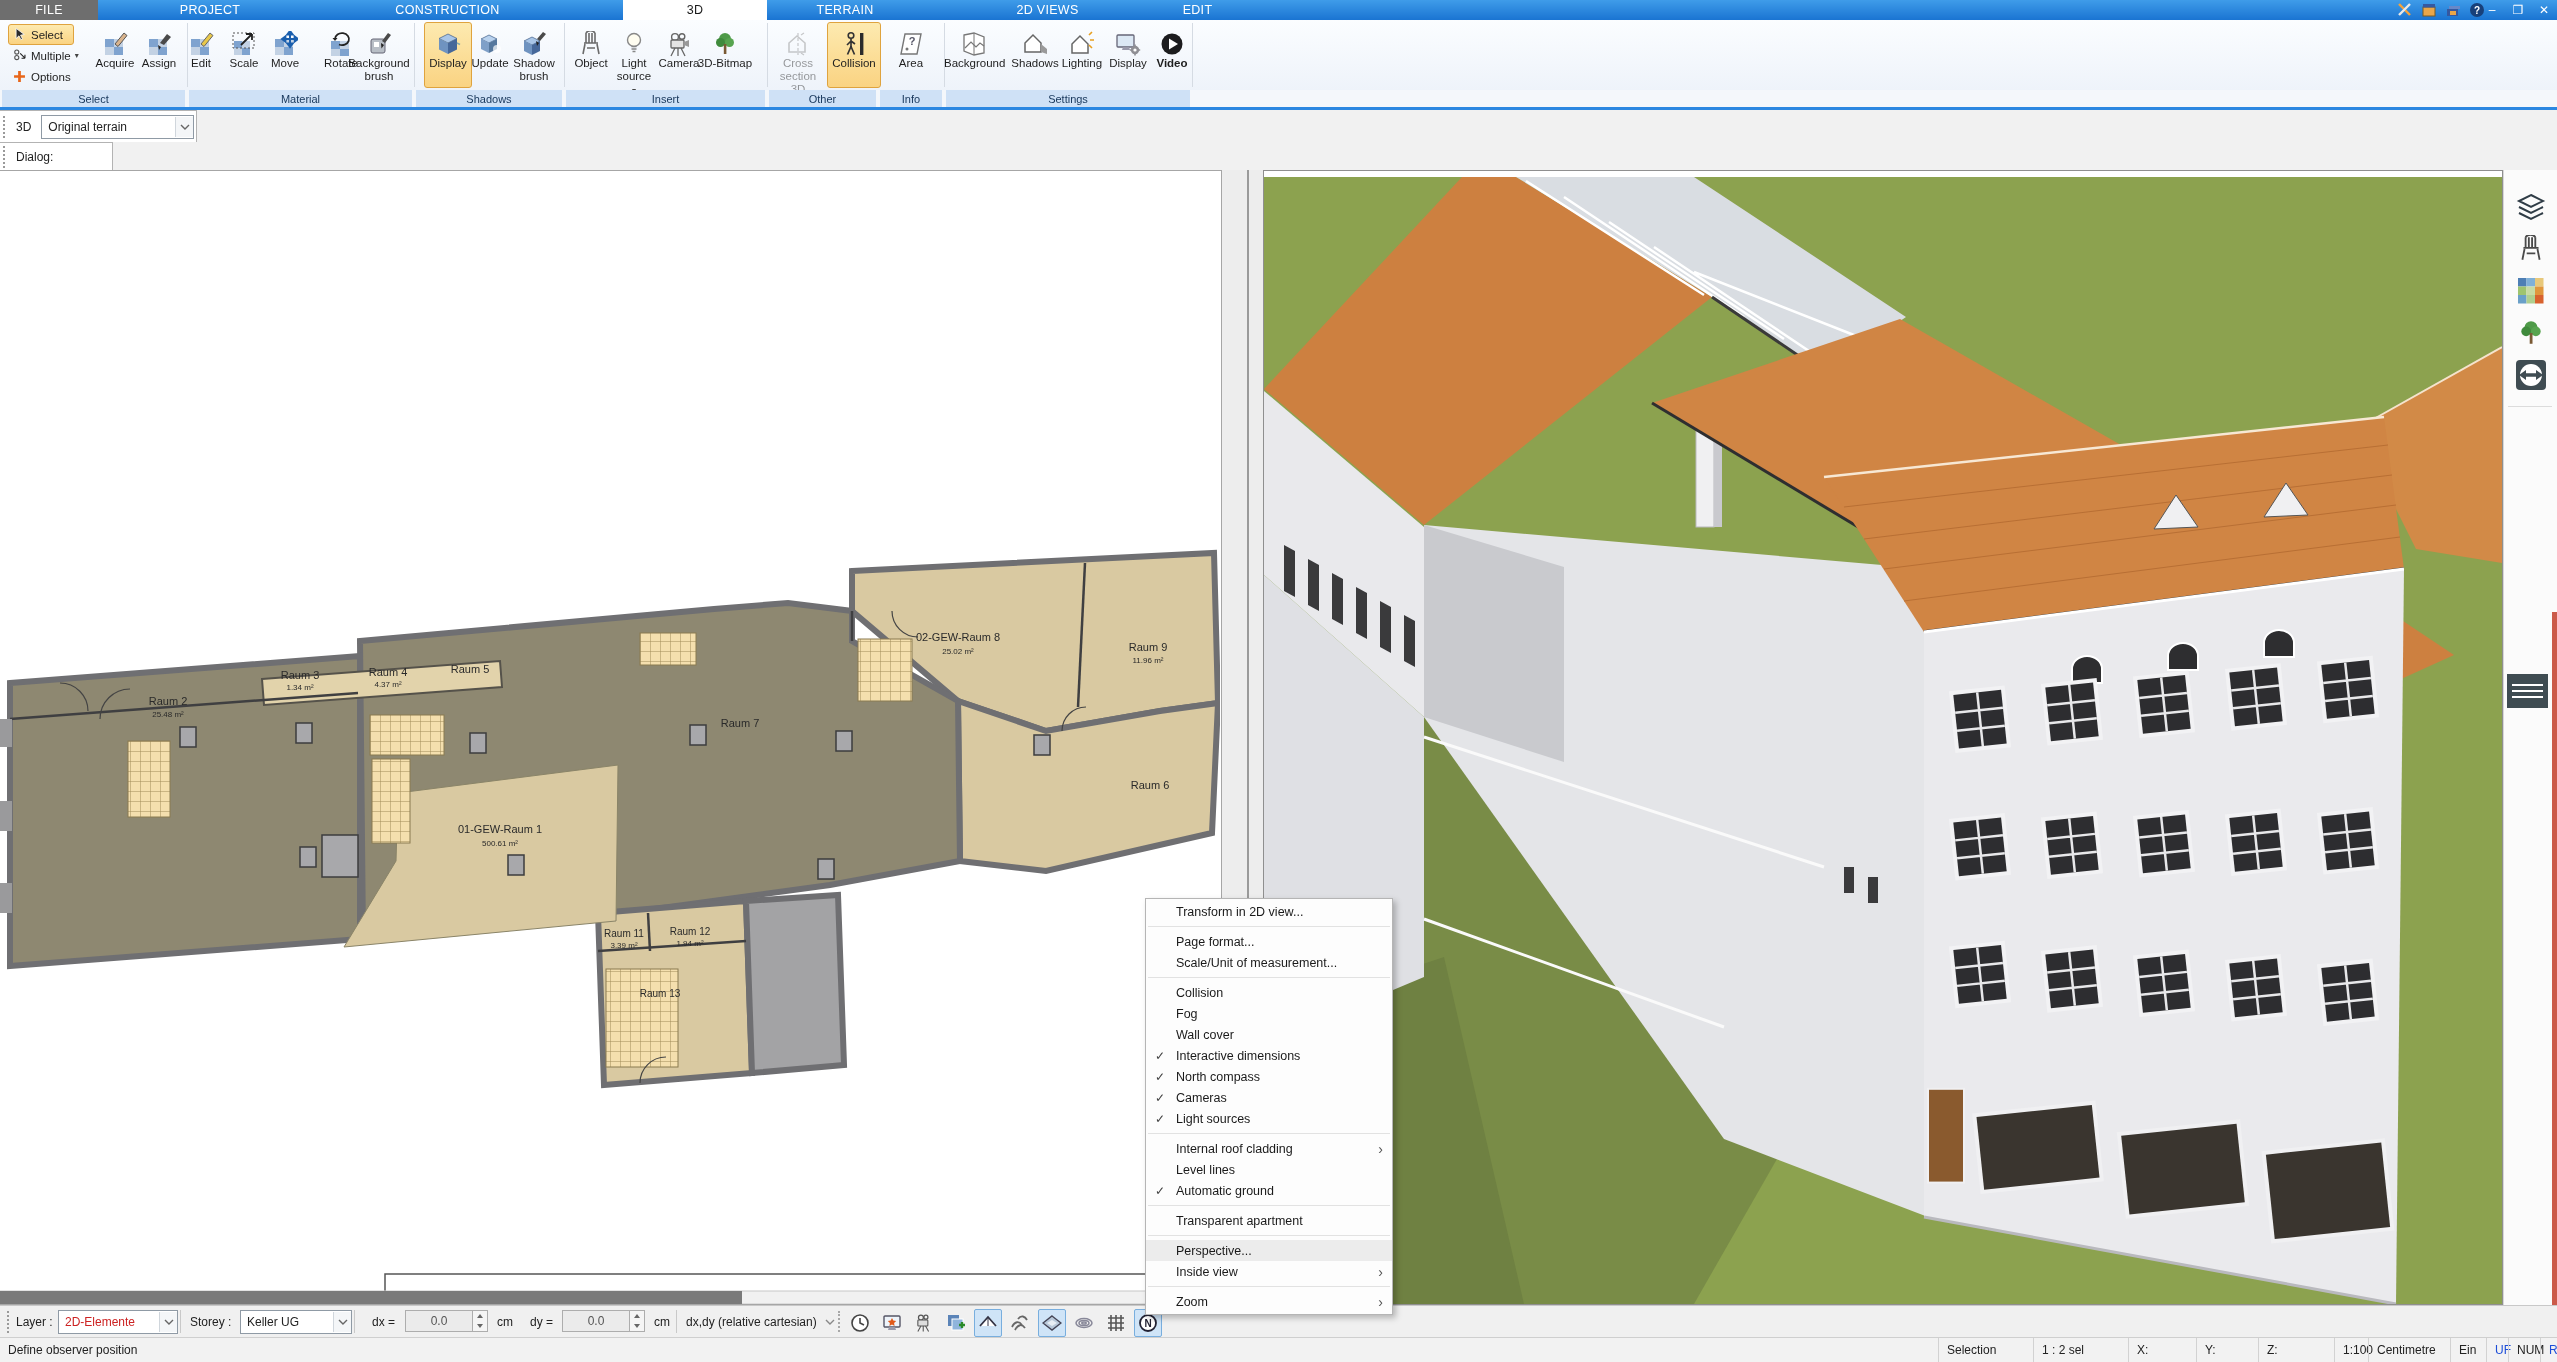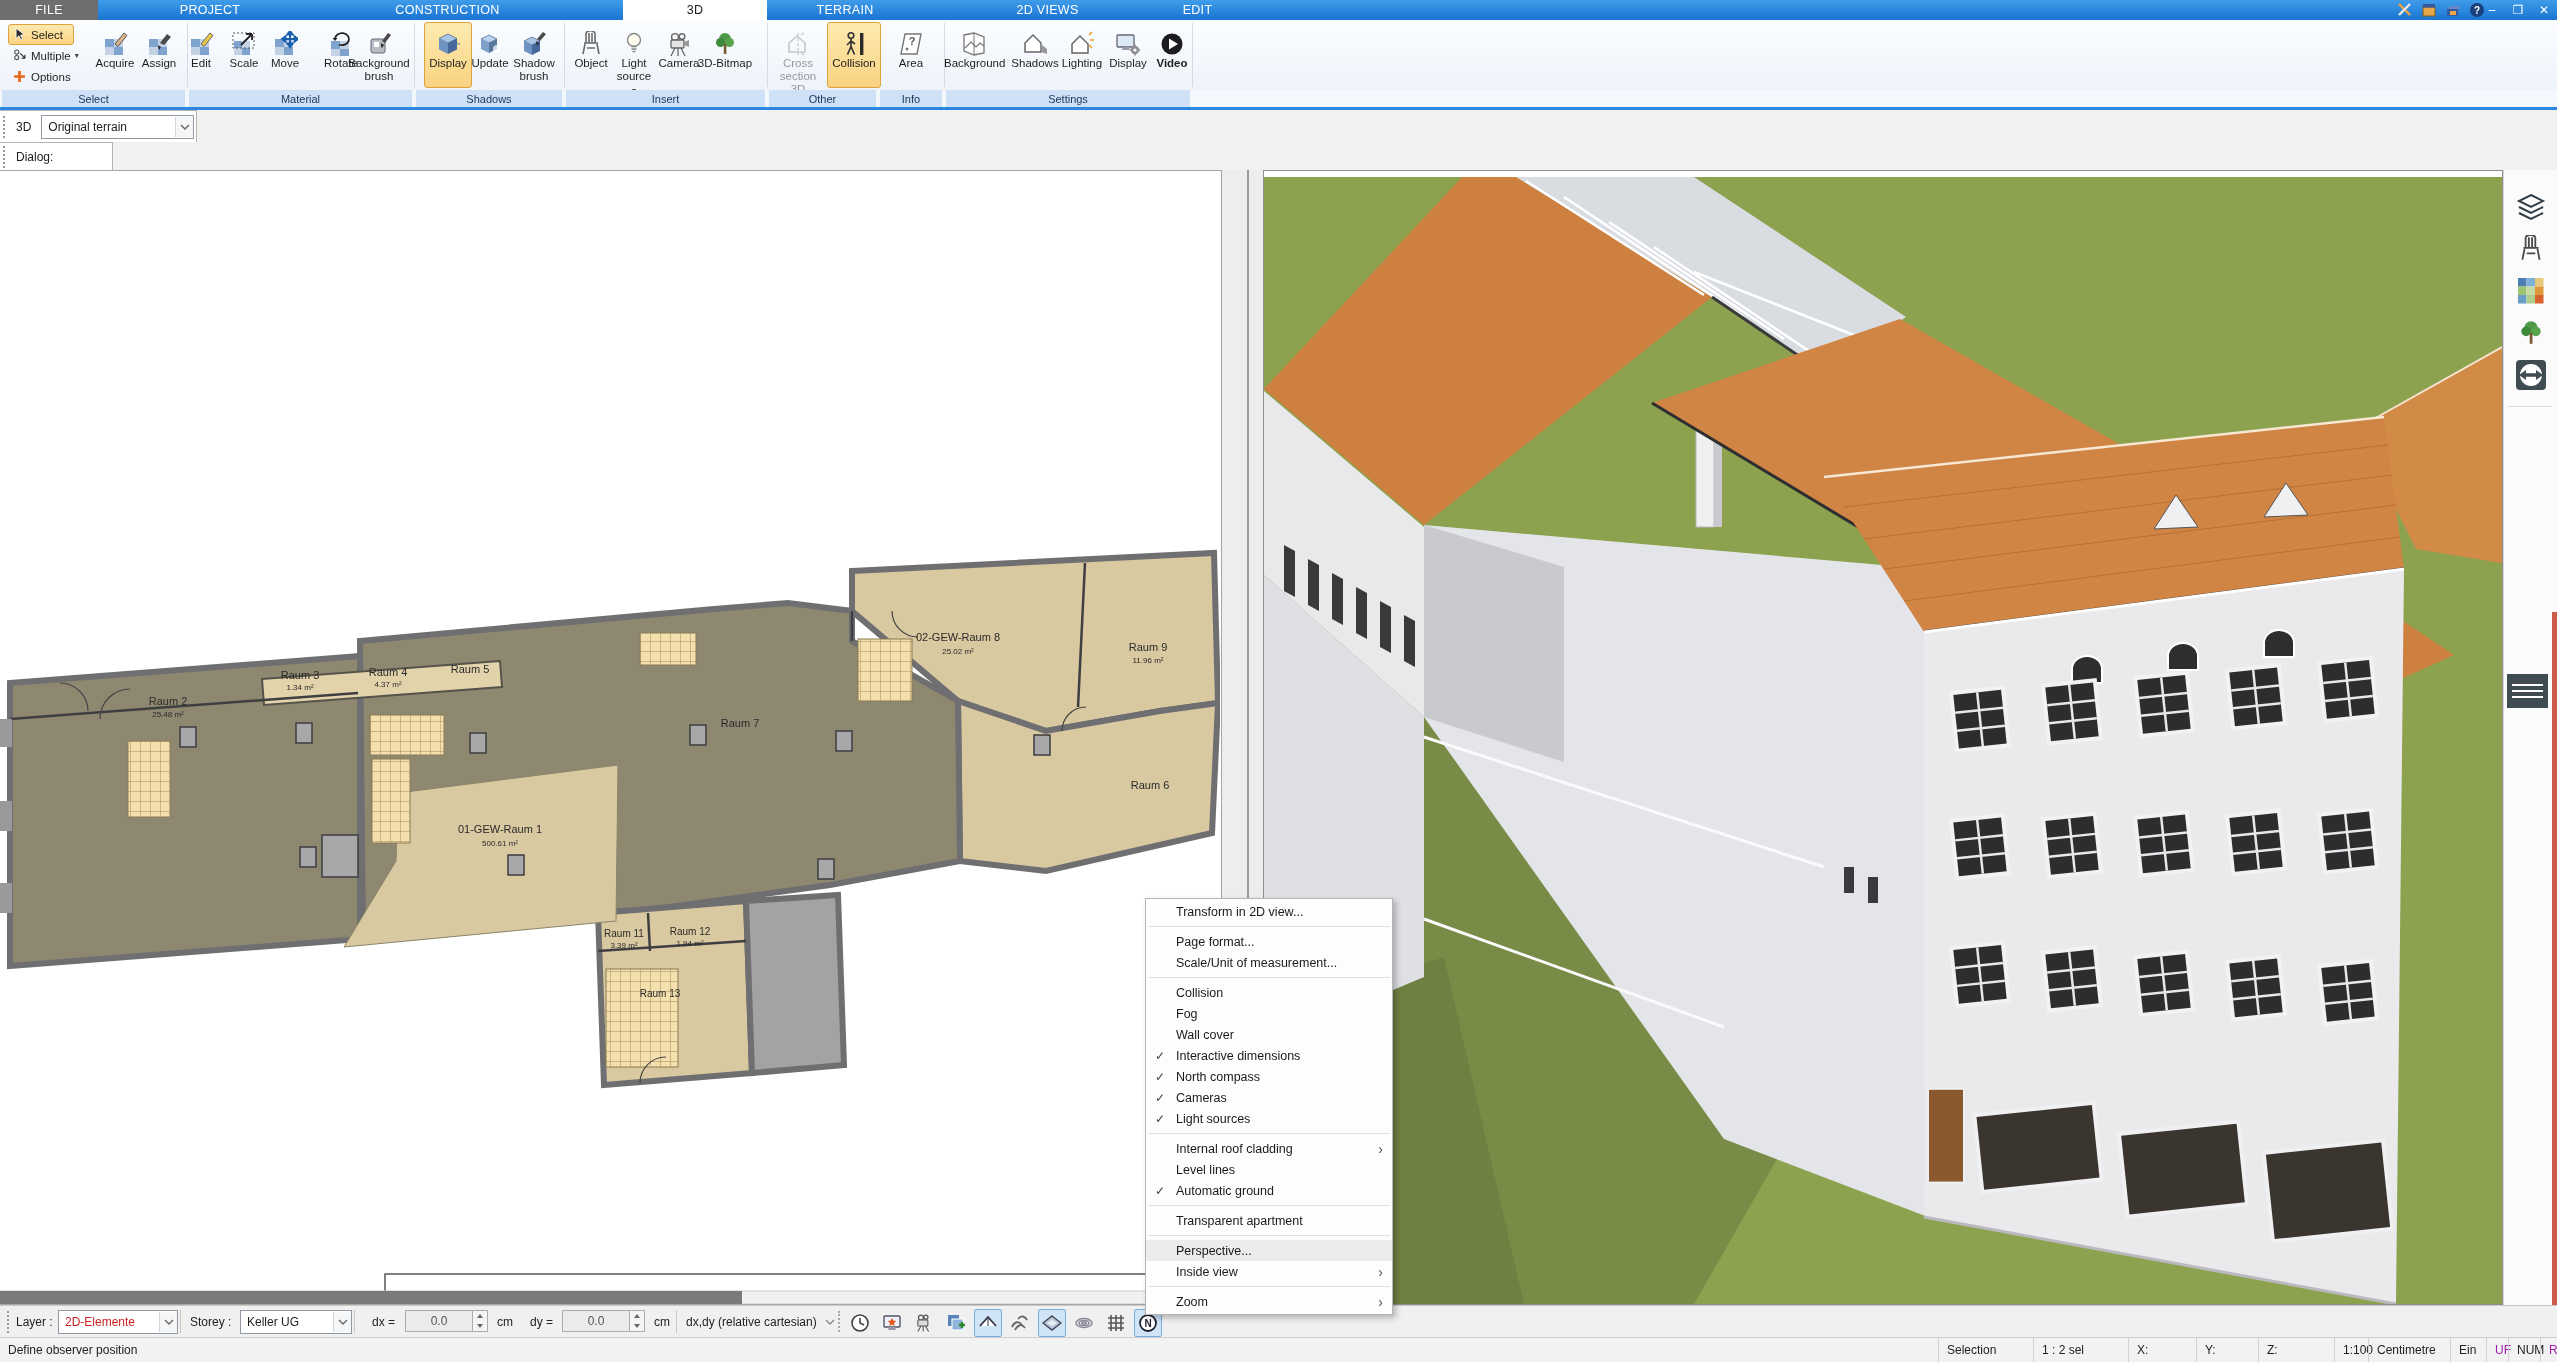--- a/index.html
+++ b/index.html
@@ -62,21 +62,21 @@
   .spin{position:absolute;top:4px;width:15px;height:22px;border:1px solid #adadad;border-left:none;background:#f5f5f5;box-sizing:border-box;display:flex;flex-direction:column;}
   .spin i{flex:1;display:flex;align-items:center;justify-content:center;}
   .spin i::after{content:"";border:3px solid transparent;}
   .spin i.up::after{border-bottom:4px solid #666;margin-top:-3px;}
   .spin i.dn::after{border-top:4px solid #666;margin-bottom:-3px;}
   .tico{position:absolute;top:3px;width:26px;height:26px;display:flex;align-items:center;justify-content:center;border:1px solid transparent;border-radius:2px;}
   .tico.active{background:#cfe4f7;border-color:#78aede;}
   
   #statusbar{left:0;top:1337px;width:2557px;height:25px;background:#f2f2f2;border-top:1px solid #cfcfcf;box-sizing:border-box;font-size:12px;color:#222;}
   .sseg{position:absolute;top:0;height:24px;display:flex;align-items:center;padding-left:8px;border-left:1px solid #d2d2d2;}
-  .dim{color:#a21caf;}
+  .dim{color:#1d4ed8;}
   svg{display:block;}
   text{font-family:"Liberation Sans",sans-serif;}
 </style>
 </head>
 <body>
 
 <div id="app">
 
   <div class="abs" id="tabbar">
     <div class="tab file" style="left:0;width:98px;">

